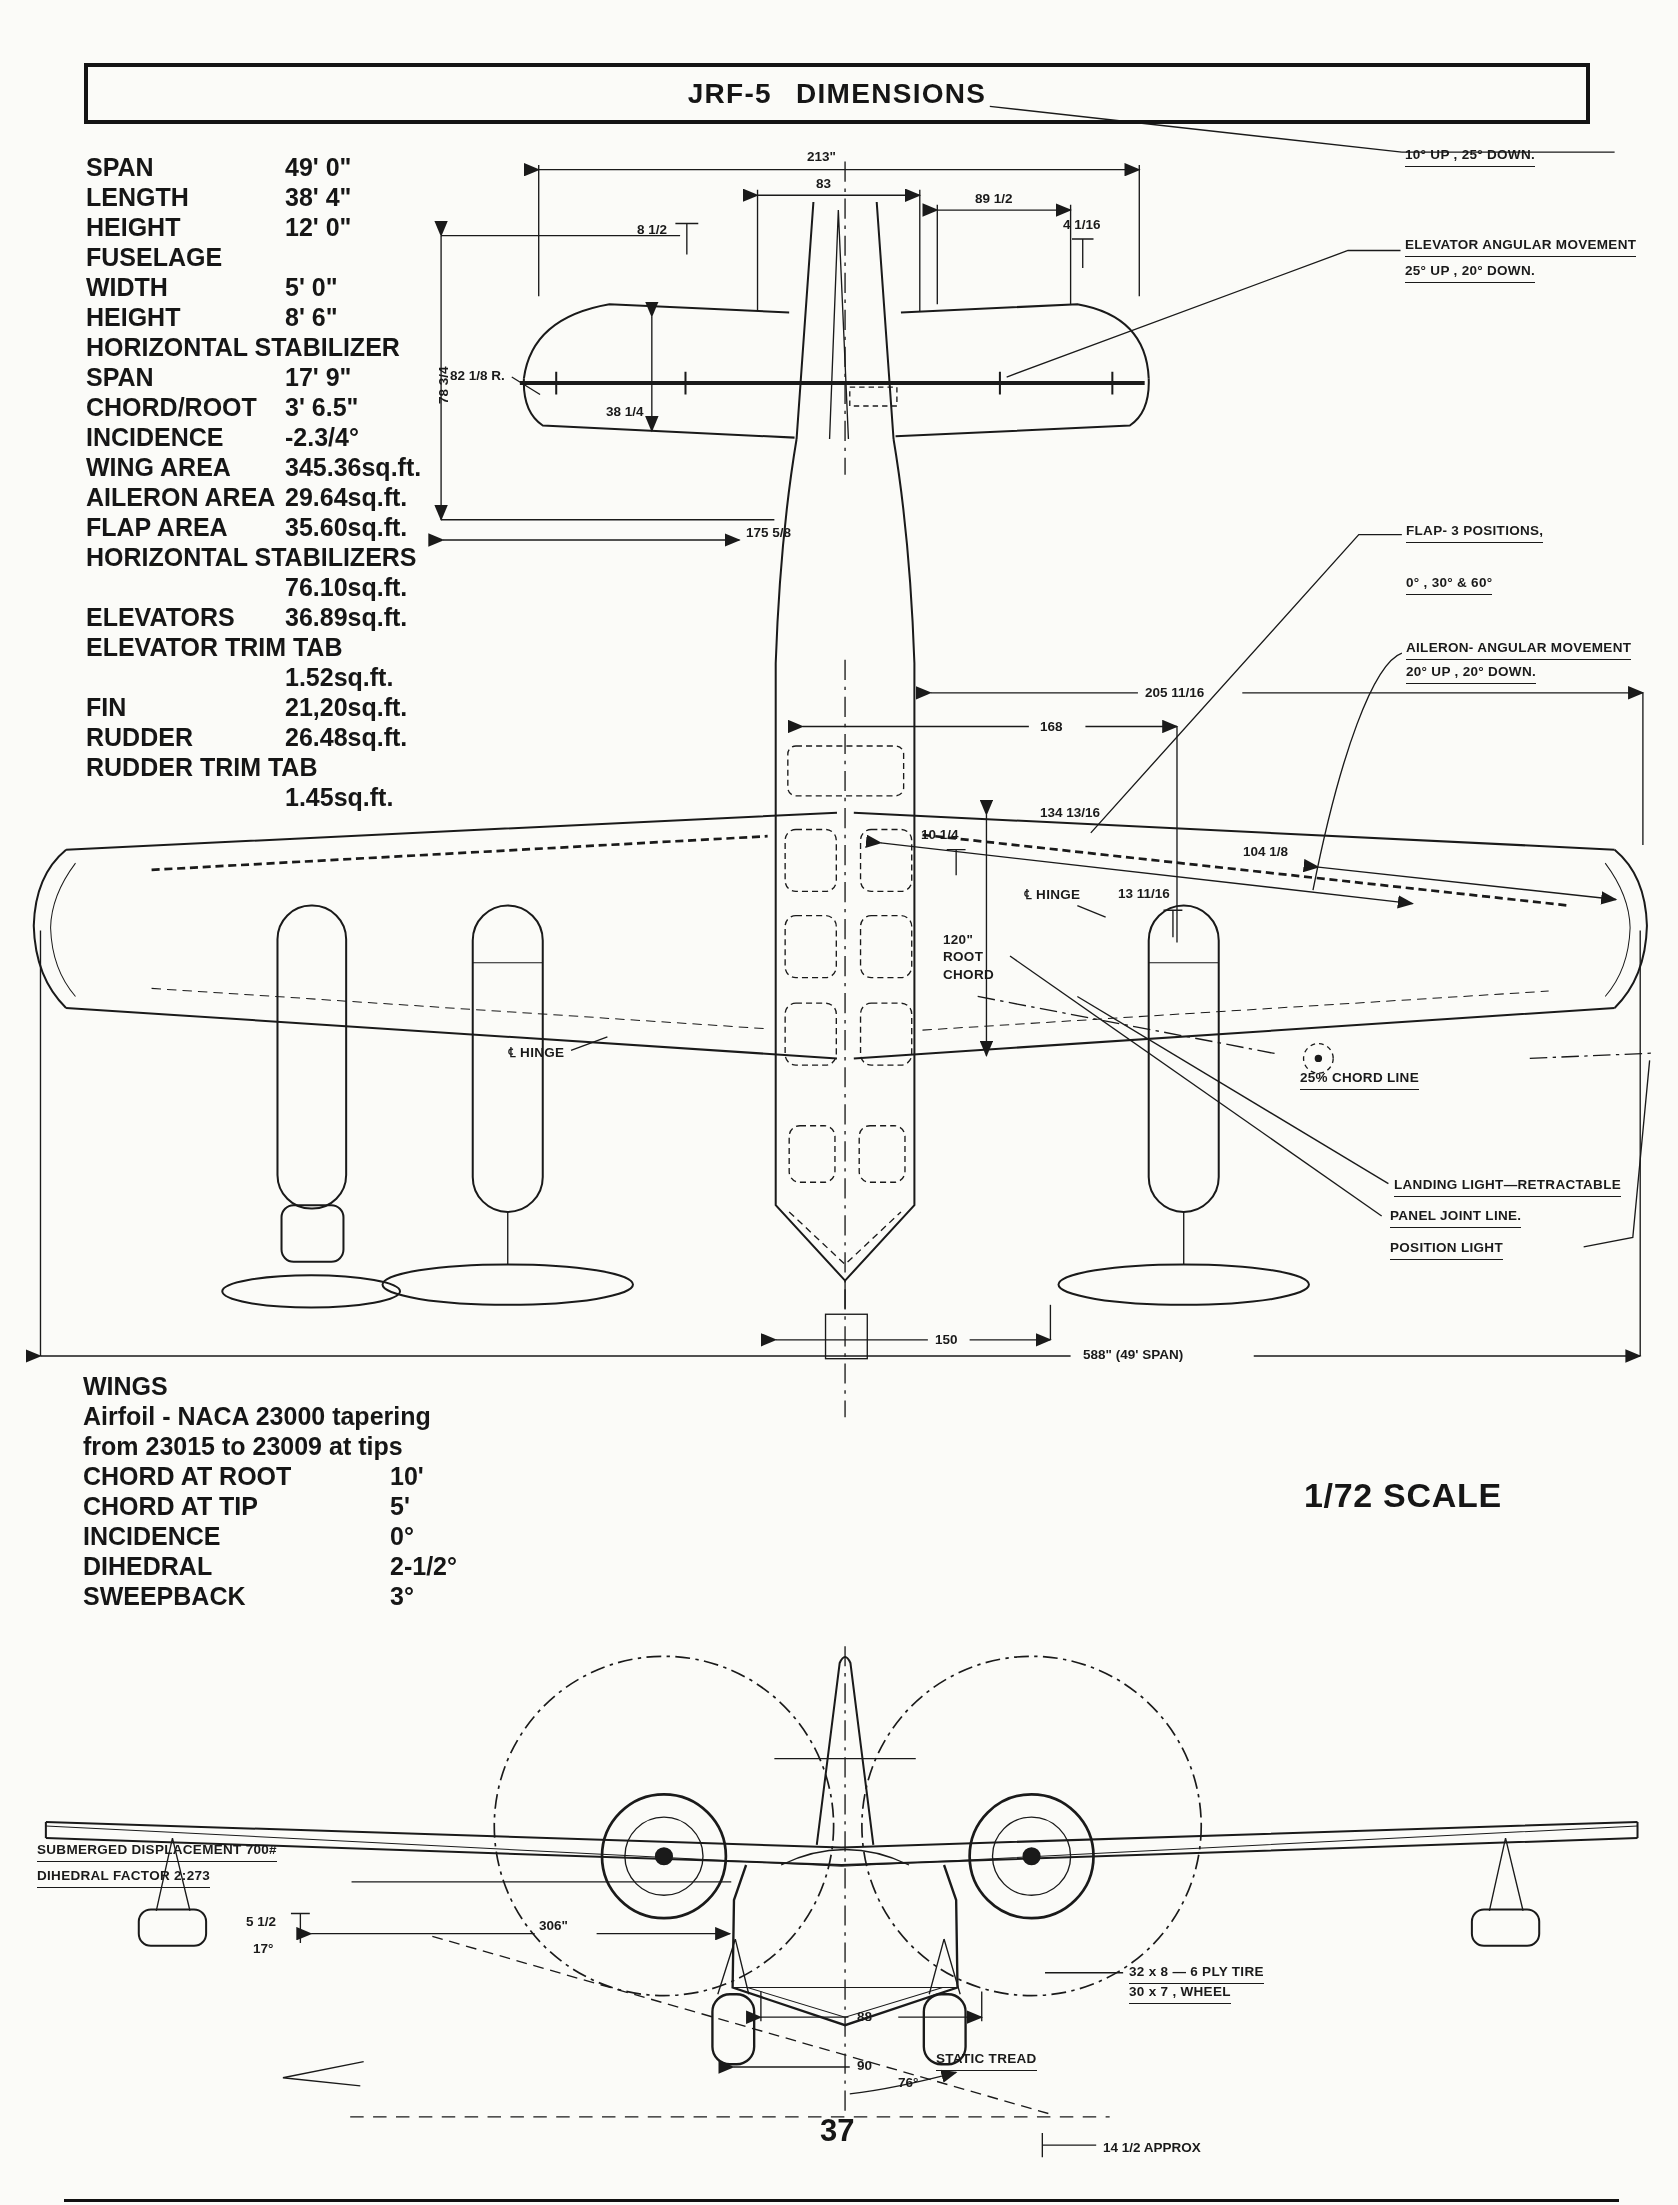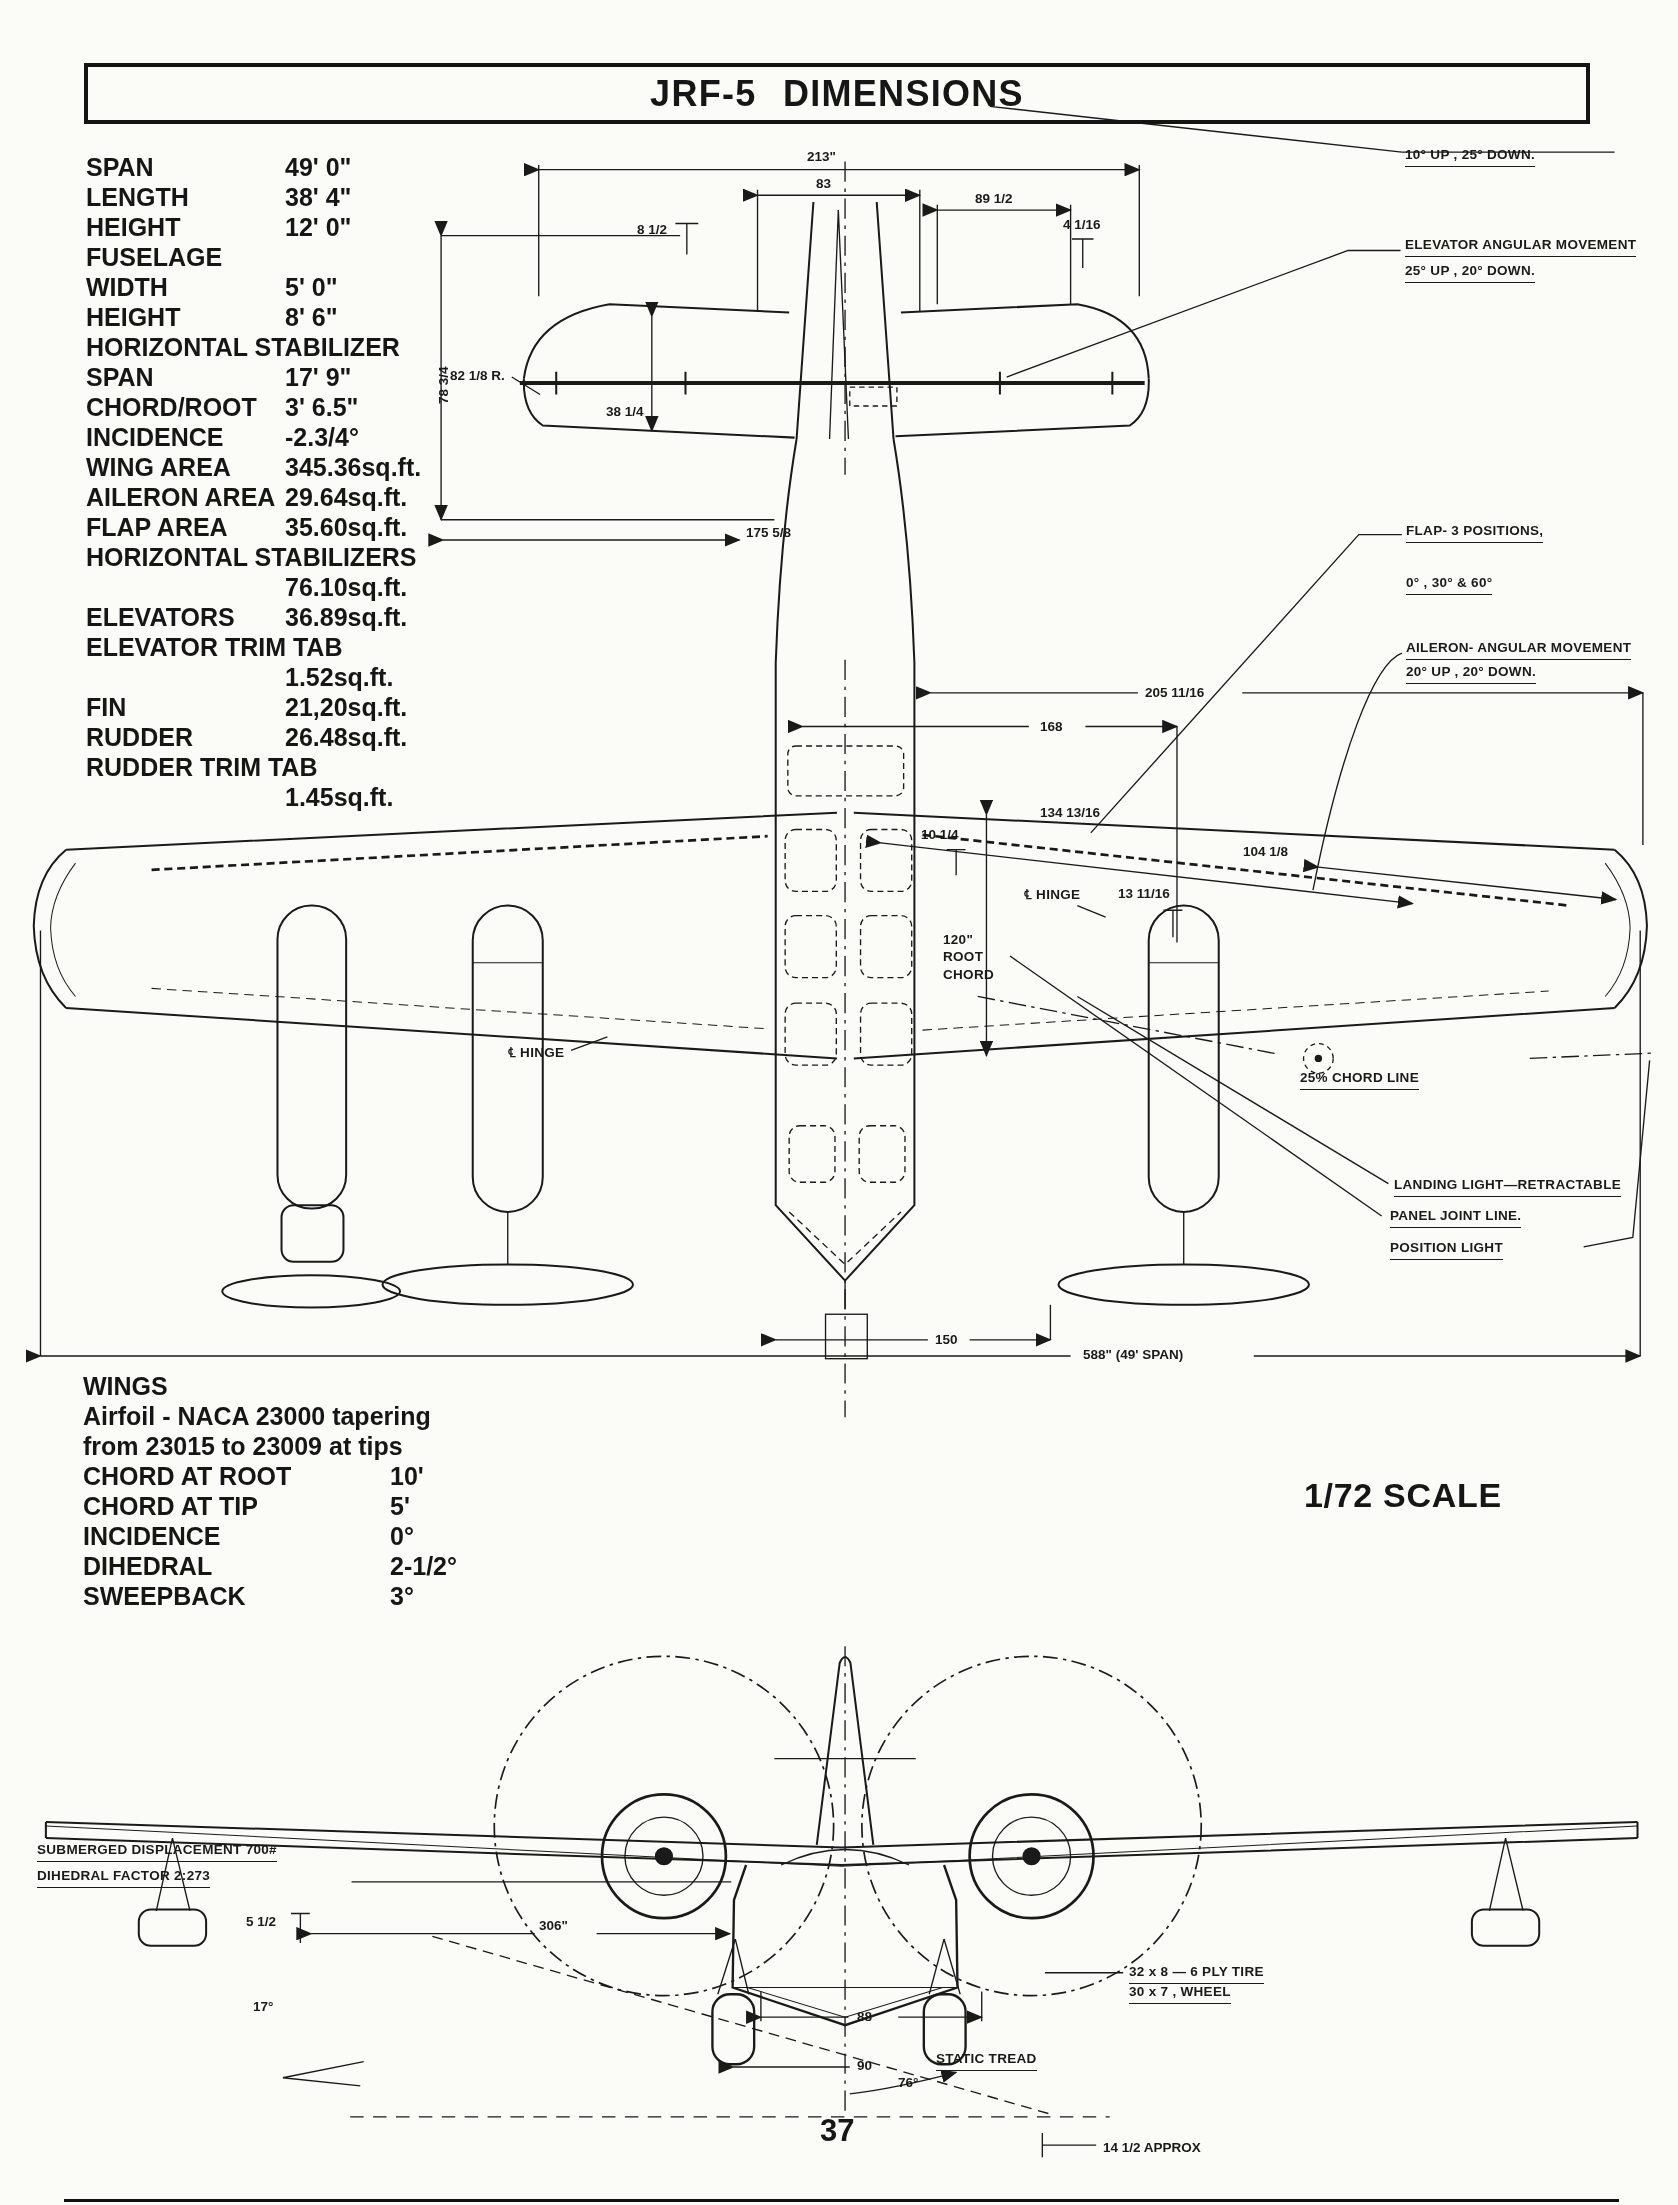--- a/index.html
+++ b/index.html
@@ -1,21 +1,21 @@
 <!DOCTYPE html>
 <html style="font-size:10.8px"><head>
 <meta charset="utf-8">
 <style>
   html,body{margin:0;padding:0;}
   body{width:1678px;height:2205px;position:relative;background:#fbfbf8;overflow:hidden;
        font-family:"Liberation Sans",sans-serif;color:#161616;}
   
   .title-box{position:absolute;left:84px;top:63px;width:1506px;height:61px;
              border:4.7px solid #141414;box-sizing:border-box;display:flex;align-items:center;justify-content:center;}
-  .title-text{font-weight:bold;font-size:36px;letter-spacing:1.3px;word-spacing:15px;}
+  .title-text{font-weight:bold;font-size:28px;letter-spacing:1.3px;word-spacing:15px;}
   
   .spec-list{position:absolute;left:86px;top:152px;}
   .spec-row{font-weight:bold;font-size:25px;line-height:30px;white-space:nowrap;}
   .spec-row .lbl{display:inline-block;min-width:199px;}
   .wings-list{position:absolute;left:83px;top:1371px;}
   .wings-list .spec-row .lbl{min-width:307px;}
   
   .ann{position:absolute;font-weight:bold;font-size:13.5px;line-height:16px;letter-spacing:0.3px;white-space:nowrap;color:#1a1a1a;}
   .u{border-bottom:1.7px solid #1a1a1a;padding-bottom:3px;}
   .dim{position:absolute;font-weight:bold;font-size:13.5px;line-height:15px;white-space:nowrap;color:#1a1a1a;}
@@ -270,21 +270,21 @@
 <div class="dim" style="left:1145px;top:685px;">205 11/16</div>
 <div class="dim" style="left:1040px;top:719px;">168</div>
 <div class="dim" style="left:1040px;top:805px;">134 13/16</div>
 <div class="dim" style="left:1243px;top:844px;">104 1/8</div>
 <div class="dim" style="left:921px;top:827px;">10 1/4</div>
 <div class="dim" style="left:1118px;top:886px;">13 11/16</div>
 <div class="dim" style="left:935px;top:1332px;">150</div>
 <div class="dim" style="left:1083px;top:1347px;">588"   (49' SPAN)</div>
 <div class="dim" style="left:539px;top:1918px;">306"</div>
 <div class="dim" style="left:246px;top:1914px;">5 1/2</div>
-<div class="dim" style="left:253px;top:1999px;">17°</div>
+<div class="dim" style="left:253px;top:1941px;">17°</div>
 <div class="dim" style="left:857px;top:2009px;">88</div>
 <div class="dim" style="left:857px;top:2058px;">90</div>
 <div class="dim" style="left:898px;top:2075px;">76°</div>
 <div class="dim" style="left:1103px;top:2140px;">14 1/2 APPROX</div>
 
 <div class="scale-label">1/72 SCALE</div>
 <div class="page-num">37</div>
 <div class="scan-edge"></div>
 
 

